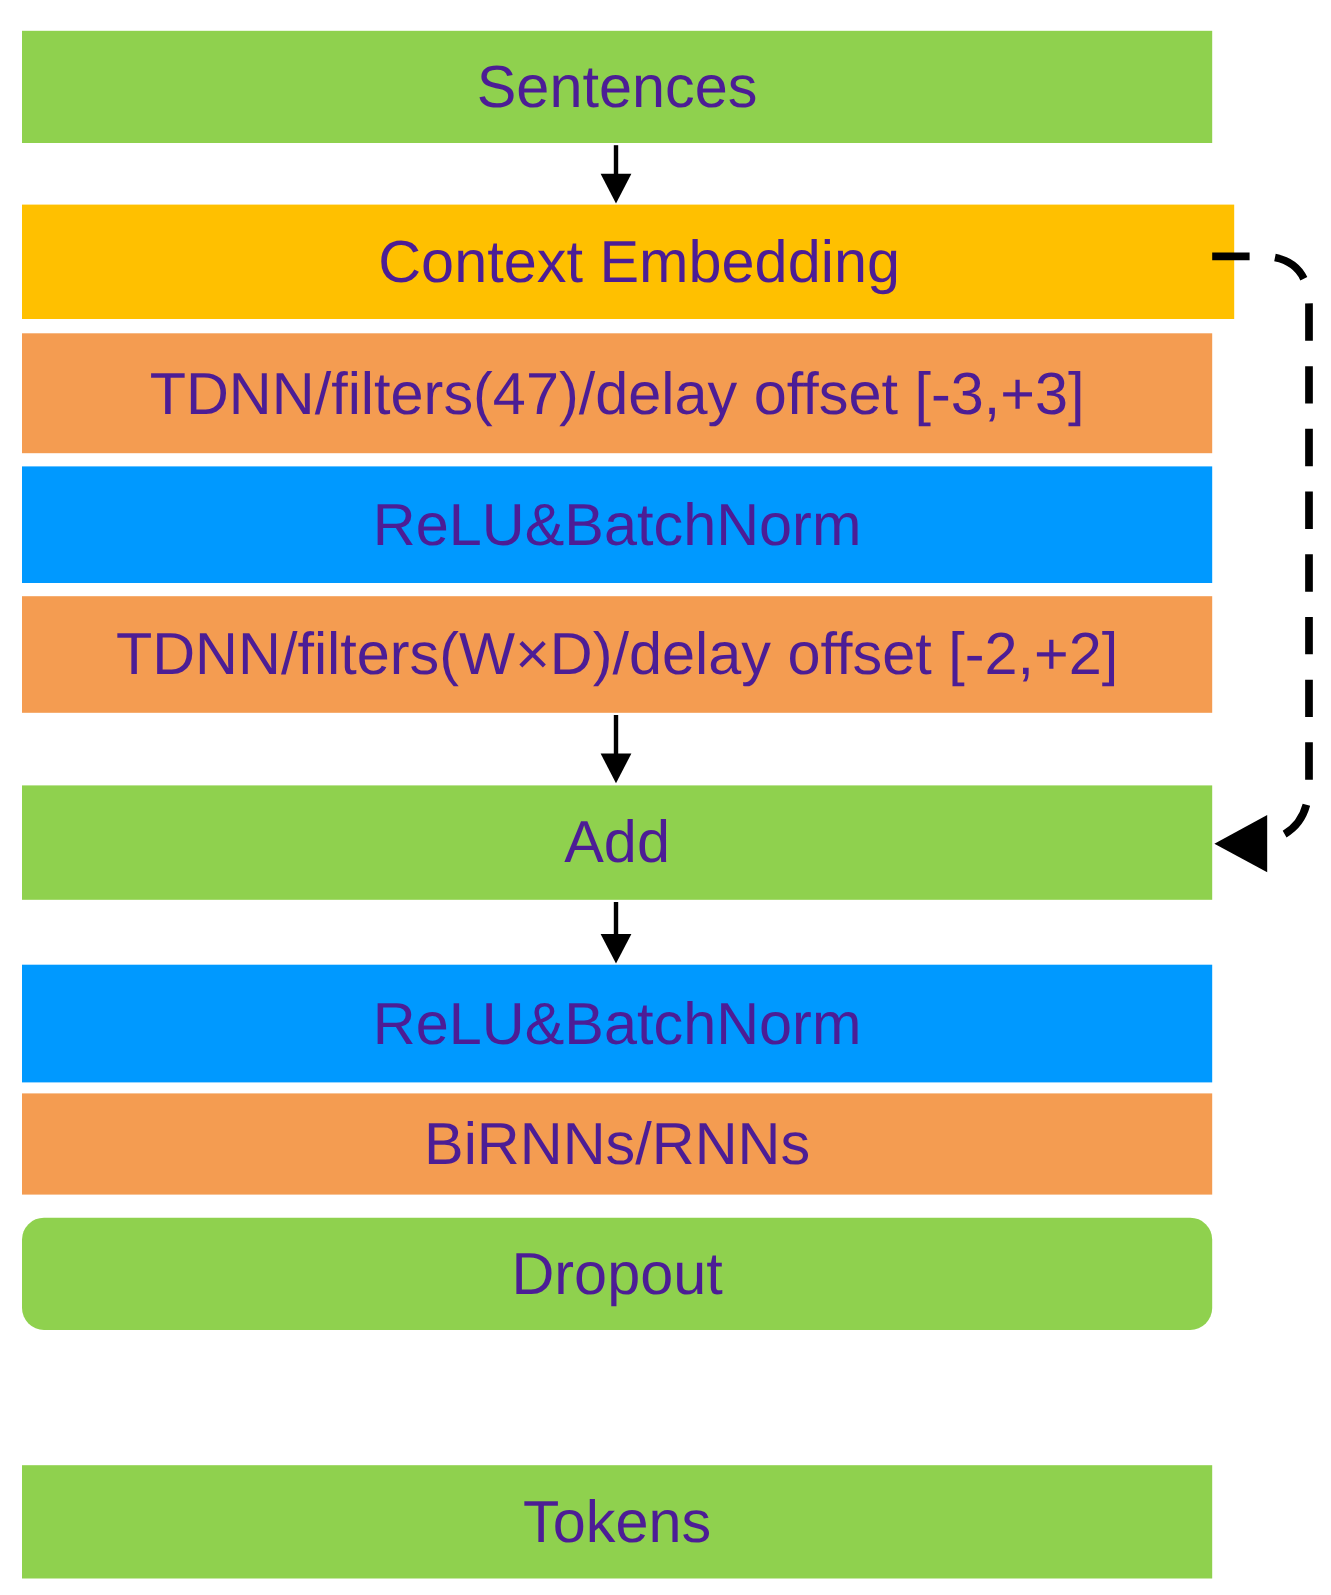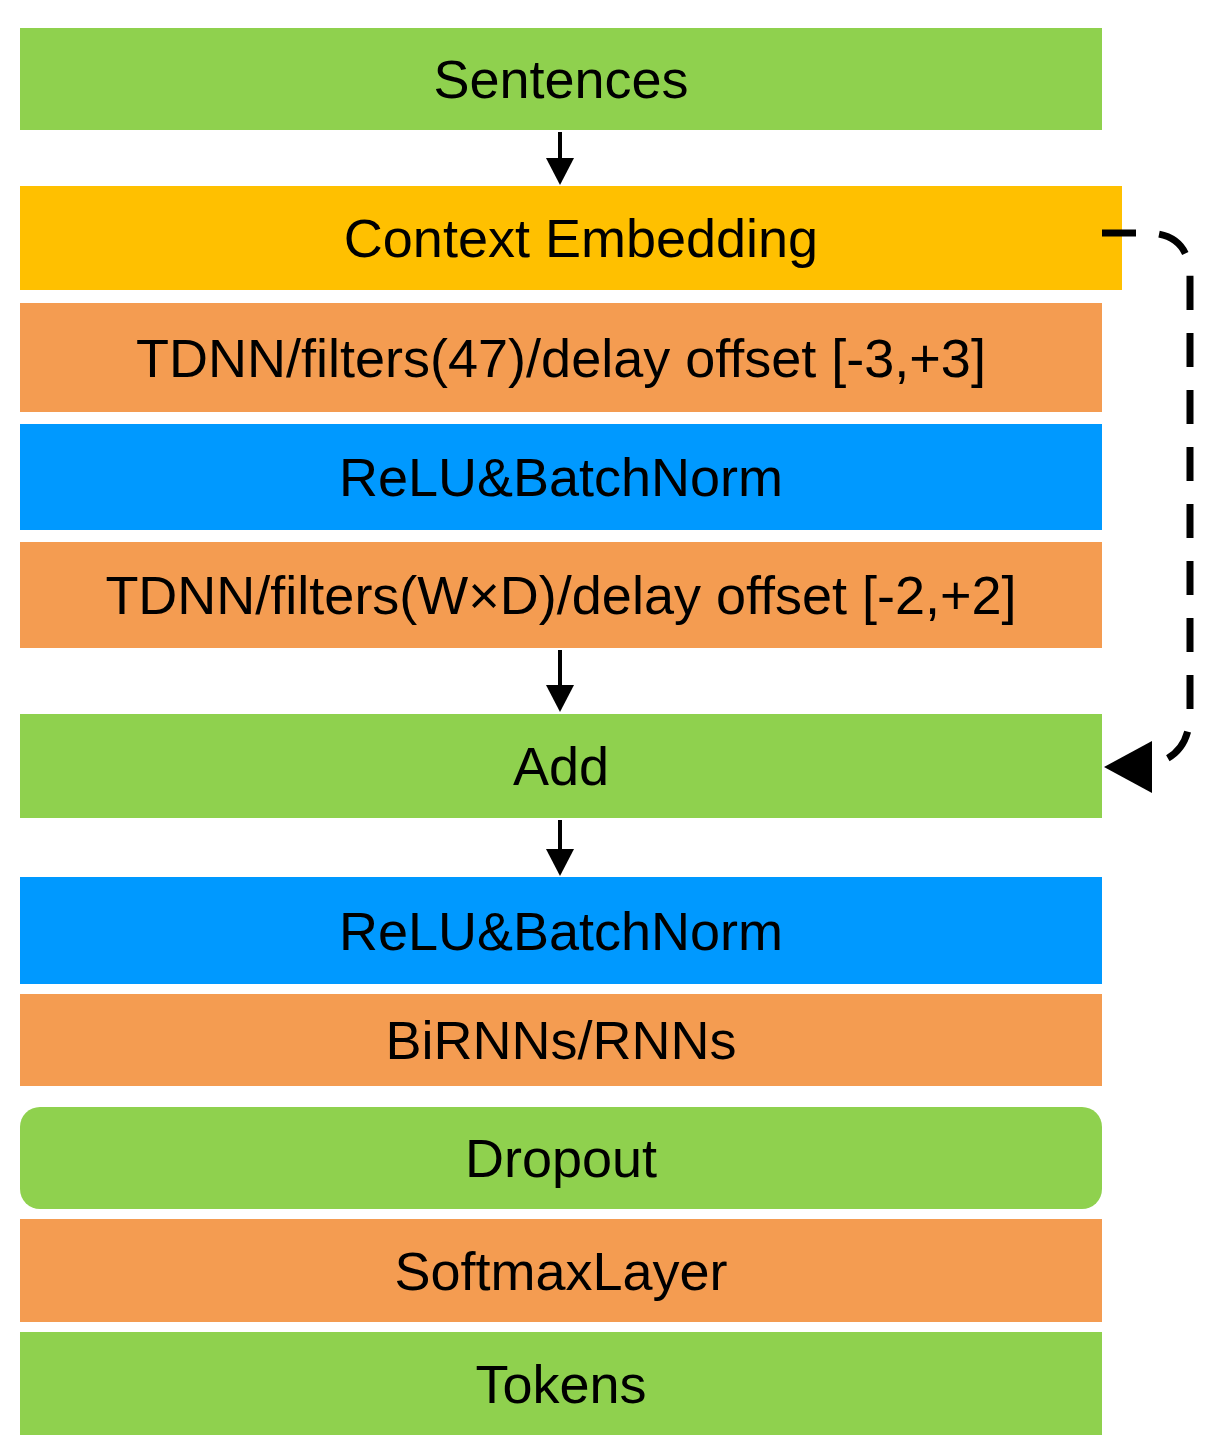--- a/index.html
+++ b/index.html
@@ -15,21 +15,21 @@
     font-family: "Liberation Sans", "DejaVu Sans", sans-serif;
     overflow: hidden;
   }
   .node {
     position: absolute;
     left: 20px;
     width: 1082px;
     display: flex;
     align-items: center;
     justify-content: center;
-    color: #000000;
+    color: #4c1d95;
     font-size: 54px;
     line-height: 1;
     text-align: center;
     white-space: nowrap;
   }
   
   .n0  { top: 28px;   height: 102px; }
   .n1  { top: 186px;  height: 104px; }
   .n2  { top: 303px;  height: 109px; }
   .n3  { top: 424px;  height: 106px; }
@@ -74,23 +74,20 @@
     </div>
   <div class="node n6" style="background: rgb(0, 153, 255);">
       <span>ReLU&amp;BatchNorm</span>
     </div>
   <div class="node n7" style="background: rgb(244, 156, 81);">
       <span>BiRNNs/RNNs</span>
     </div>
   <div class="node n8" style="background: rgb(143, 209, 78);">
       <span>Dropout</span>
     </div>
-  <div class="node n9" style="background: rgb(244, 156, 81);">
-      <span>SoftmaxLayer</span>
-    </div>
   <div class="node n10" style="background: rgb(143, 209, 78);">
       <span>Tokens</span>
     </div>
 
   <svg class="overlay" viewBox="0 0 1210 1450" xmlns="http://www.w3.org/2000/svg">
 
     <g>
       <line x1="560" y1="132" x2="560" y2="162" stroke="#000000" stroke-width="4"></line>
       <polygon points="560,185 546,158 574,158" fill="#000000"></polygon>
     </g>

